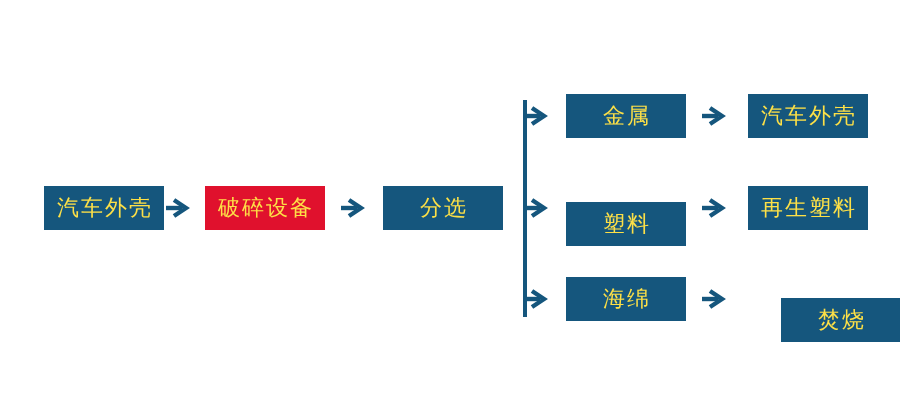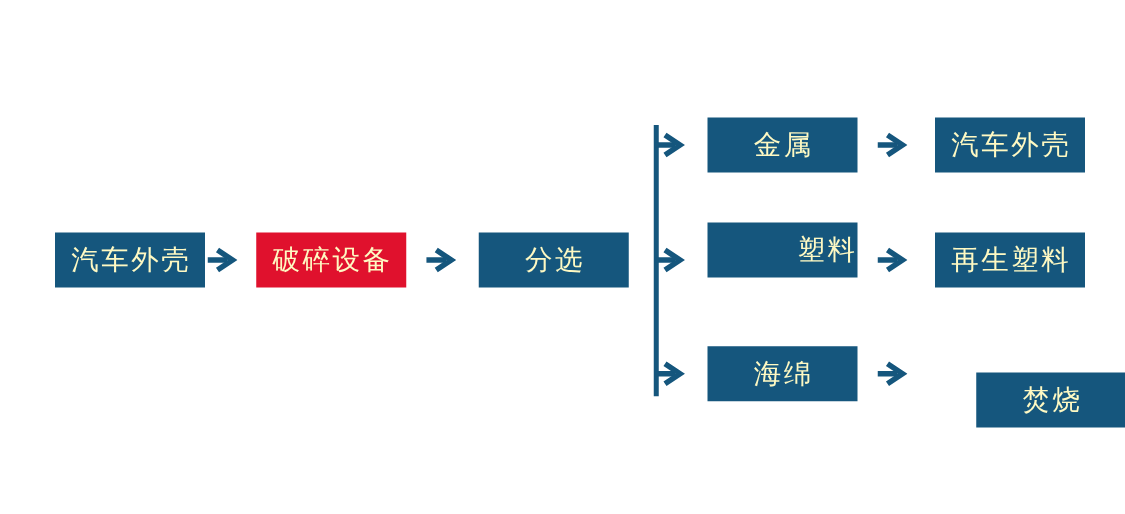--- a/index.html
+++ b/index.html
@@ -15,21 +15,21 @@
     background: #ffffff;
     overflow: hidden;
   }
   .node {
     position: absolute;
     width: 120px;
     height: 44px;
     display: flex;
     align-items: center;
     justify-content: center;
-    color: #fef9c3;
+    color: #fde047;
     font-size: 22px;
     letter-spacing: 2px;
     text-indent: 2px;
     white-space: nowrap;
     box-sizing: border-box;
   }
   .node.blue { background: #15567D; }
   .node.red  { background: #E0112D; }
 
   .arrow {
@@ -48,21 +48,21 @@
     background: #15567D;
   }
 
   
   #node-car-shell   { left: 44px;  top: 186px; }
   #node-crusher     { left: 205px; top: 186px; }
   #node-sorting     { left: 383px; top: 186px; }
 
   
   #node-metal       { left: 566px; top: 94px;  }
-  #node-plastic     { left: 566px; top: 178px; justify-content: flex-end; }
+  #node-plastic     { left: 566px; top: 202px; }
   #node-sponge      { left: 566px; top: 277px; align-items: center; }
   #node-recycle     { left: 748px; top: 94px;  }
   #node-replastic   { left: 748px; top: 186px; }
   #node-incinerate  { left: 781px; top: 277px; margin-top: 21px; }
 
   
   #arrow-main-1 { left: 166px; top: 197px; }
   #arrow-main-2 { left: 341px; top: 197px; }
 
   

